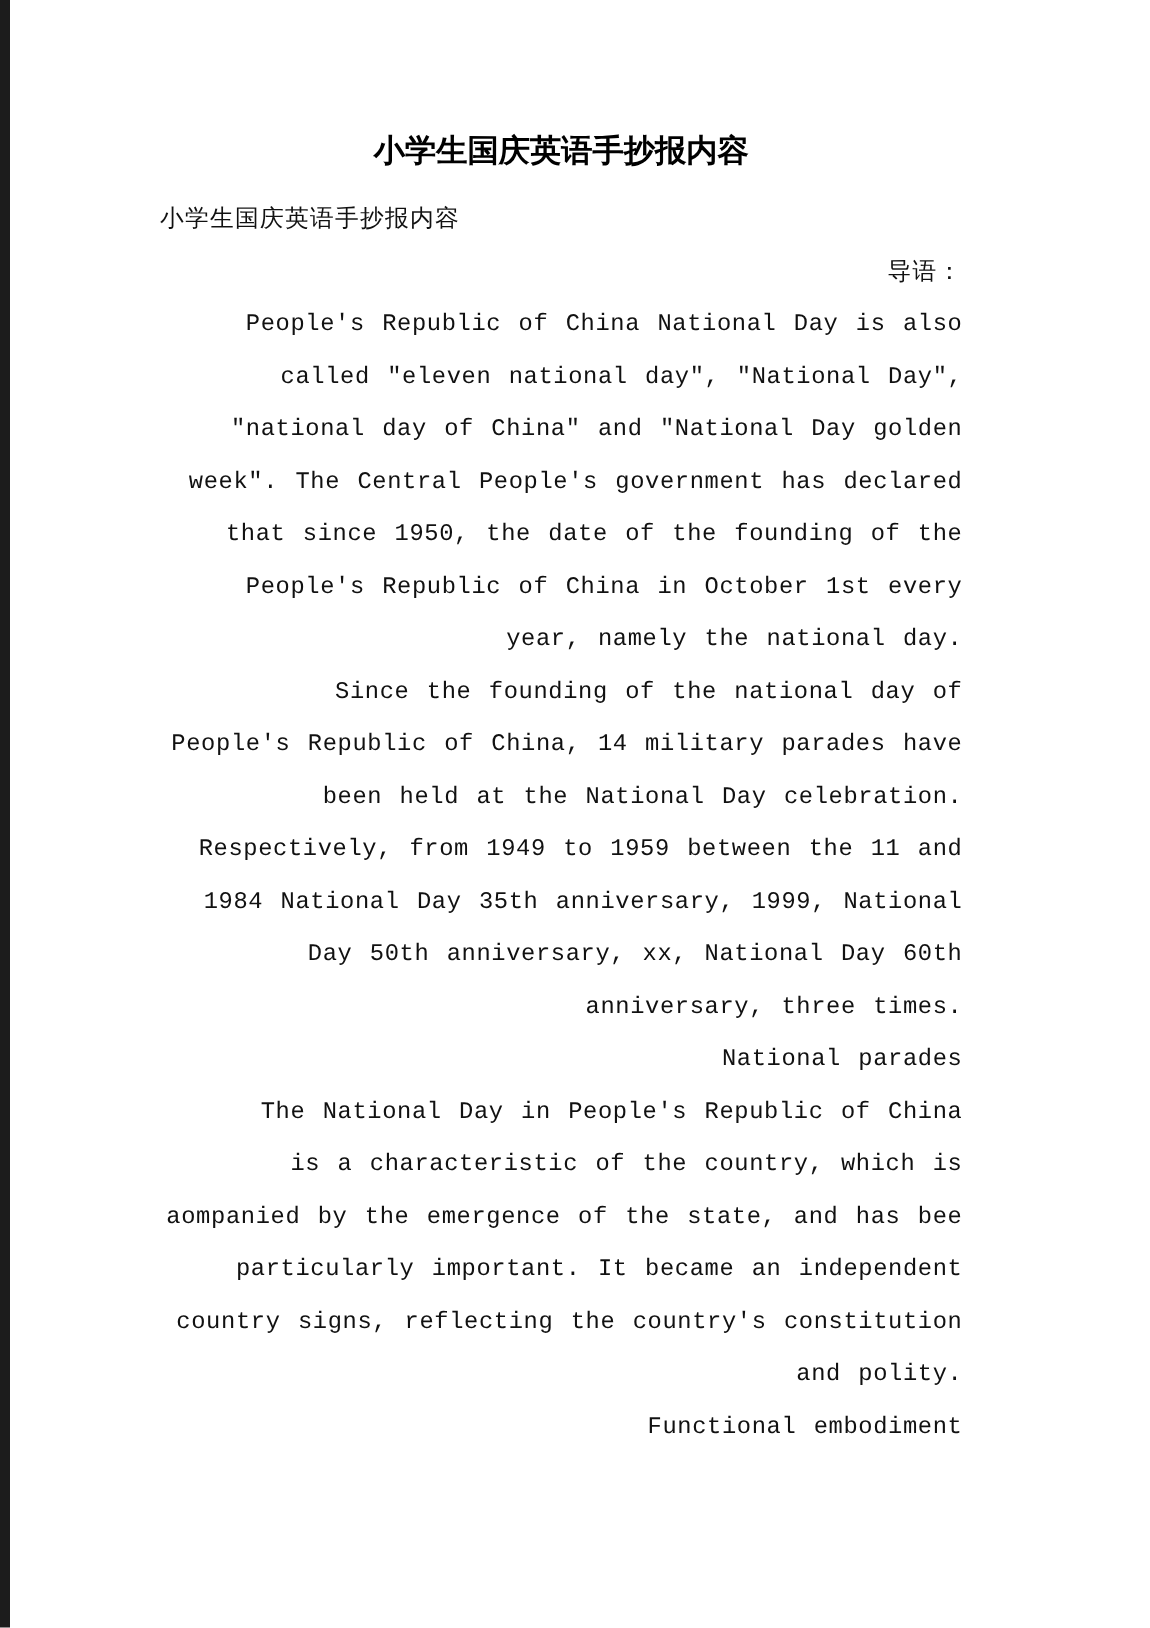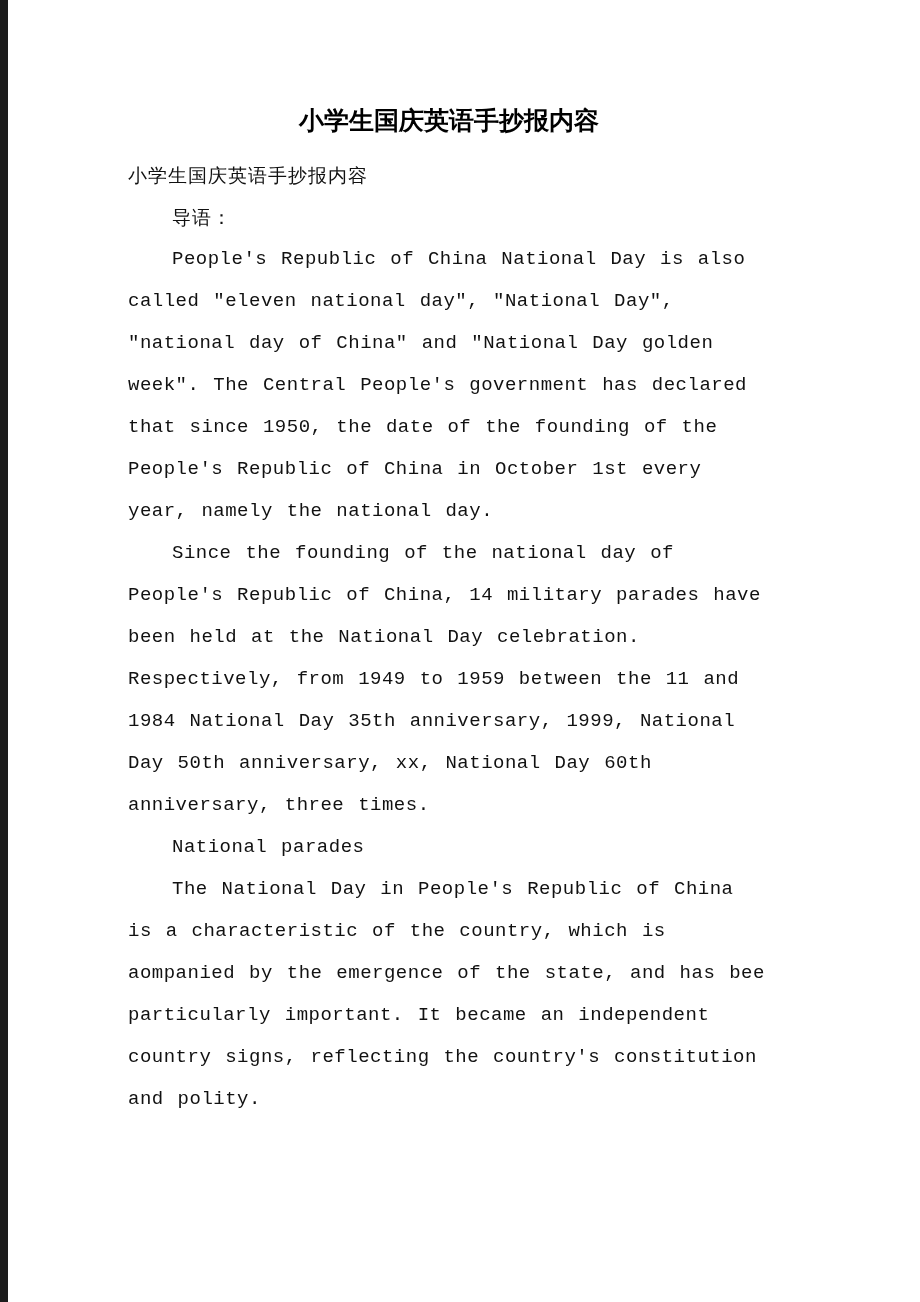--- a/index.html
+++ b/index.html
@@ -41,34 +41,36 @@
   .para {
     margin: 0;
     font-size: 19px;
     line-height: 42px;
     letter-spacing: 0.5px;
     word-spacing: 2px;
     color: #111111;
   }
   .para.indent {
     text-indent: 44px;
+    text-align: right;
   }
   .para.zh {
     font-family: "DejaVu Sans", "Liberation Sans", sans-serif;
     letter-spacing: 1px;
   }
 </style>
 </head>
 <body>
 
 <div class="page-left-edge"></div>
 
 <div class="document-page">
   <h1 class="doc-title">小学生国庆英语手抄报内容</h1>
   <div id="document-body">
       <p class="para zh">小学生国庆英语手抄报内容</p>
       <p class="para indent zh">导语：</p>
       <p class="para indent">People's Republic of China National Day is also called "eleven national day", "National Day", "national day of China" and "National Day golden week". The Central People's government has declared that since 1950, the date of the founding of the People's Republic of China in October 1st every year, namely the national day.</p>
       <p class="para indent">Since the founding of the national day of People's Republic of China, 14 military parades have been held at the National Day celebration. Respectively, from 1949 to 1959 between the 11 and 1984 National Day 35th anniversary, 1999, National Day 50th anniversary, xx, National Day 60th anniversary, three times.</p>
       <p class="para indent">National parades</p>
       <p class="para indent">The National Day in People's Republic of China is a characteristic of the country, which is aompanied by the emergence of the state, and has bee particularly important. It became an independent country signs, reflecting the country's constitution and polity.</p>
+      <p class="para indent">Functional embodiment</p>
     </div>
 </div>
 
 </body></html>

